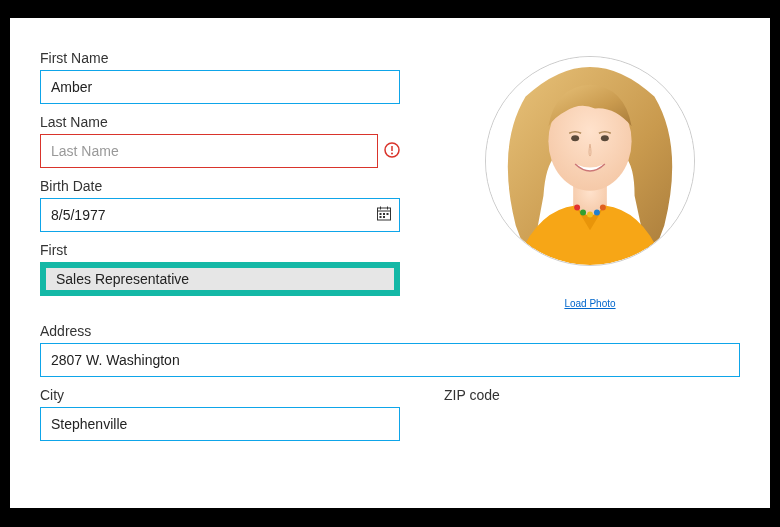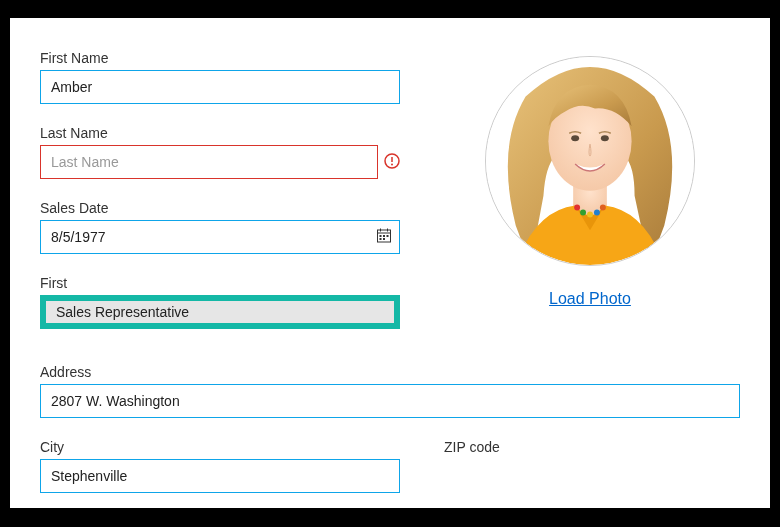--- a/index.html
+++ b/index.html
@@ -32,21 +32,21 @@
       flex: 0 0 360px;
     }
     .right-col {
       flex: 1;
       display: flex;
       flex-direction: column;
       align-items: center;
       padding-top: 6px;
     }
     .field {
-      margin-bottom: 21px;
+      margin-bottom: 10px;
     }
     .field-label {
       font-size: 14px;
       color: #333;
       margin-bottom: 4px;
       display: block;
     }
     .field-input {
       width: 100%;
       height: 34px;
@@ -105,25 +105,25 @@
       overflow: hidden;
       background: #fff;
       position: relative;
     }
     .avatar-svg {
       width: 100%;
       height: 100%;
       display: block;
     }
     .load-photo {
-      margin-top: 24px;
+      margin-top: 32px;
       color: #0066cc;
       text-decoration: underline;
       cursor: pointer;
-      font-size: 16px;
+      font-size: 10px;
     }
     .bottom-section {
       margin-top: 14px;
     }
     .full-field .field-input {
       width: 100%;
     }
     .two-col {
       display: flex;
       gap: 44px;
@@ -157,21 +157,21 @@
             <svg width="16" height="16" viewBox="0 0 16 16">
                 <circle cx="8" cy="8" r="7" fill="none" stroke="#d9342b" stroke-width="1.5"></circle>
                 <line x1="8" y1="4" x2="8" y2="9" stroke="#d9342b" stroke-width="1.5"></line>
                 <circle cx="8" cy="11.5" r="1" fill="#d9342b"></circle>
               </svg>
           </span>
         </div>
       </div>
 
       <div class="field">
-        <label class="field-label">Sales Date</label>
+        <label class="field-label">Birth Date</label>
         <div class="date-row">
           <input class="field-input" type="text" value="8/5/1977" style="">
           <span class="calendar-icon">
             <svg width="16" height="16" viewBox="0 0 16 16">
                 <rect x="1.5" y="2.5" width="13" height="12" fill="none" stroke="#333" stroke-width="1"></rect>
                 <line x1="1.5" y1="5.5" x2="14.5" y2="5.5" stroke="#333" stroke-width="1"></line>
                 <line x1="4.5" y1="1" x2="4.5" y2="4" stroke="#333" stroke-width="1"></line>
                 <line x1="11.5" y1="1" x2="11.5" y2="4" stroke="#333" stroke-width="1"></line>
                 <rect x="3.5" y="7.5" width="2" height="2" fill="#333"></rect>
                 <rect x="7" y="7.5" width="2" height="2" fill="#333"></rect>

